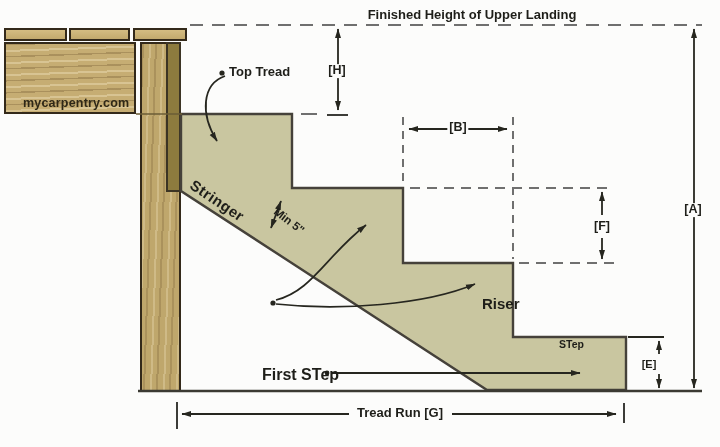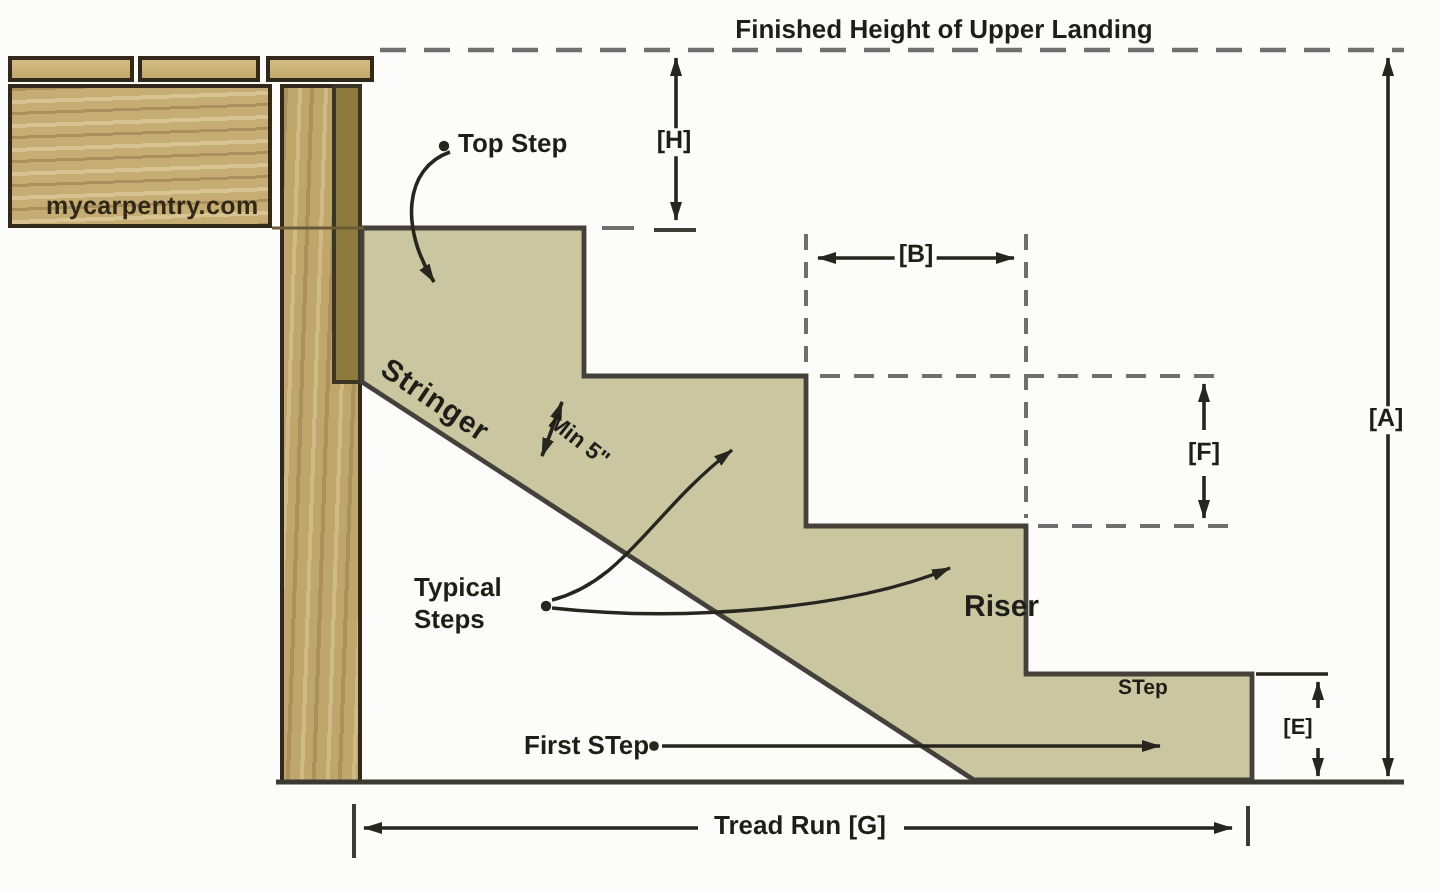--- a/index.html
+++ b/index.html
@@ -88,30 +88,28 @@
     <circle cx="273" cy="303" r="2.6" fill="#26261f"></circle>
     <path d="M276,300 C312,291 326,256 366,225" fill="none" stroke="#26261f" stroke-width="1.7" marker-end="url(#ah)"></path>
     <path d="M276,304 C340,311 425,305 475,284" fill="none" stroke="#26261f" stroke-width="1.7" marker-end="url(#ah)"></path>
 
     <circle cx="327" cy="373" r="2.4" fill="#26261f"></circle>
     <path d="M331,373 H580" stroke="#26261f" stroke-width="1.8" marker-end="url(#ah)"></path>
   </svg>
 
   <div class="lbl ctr" style="left:472px;top:15px;font-size:13px;">Finished Height of Upper Landing</div>
 
-  <div class="lbl" style="left:229px;top:65px;font-size:13px;">Top Step</div>
+  <div class="lbl" style="left:229px;top:65px;font-size:13px;">Top Tread</div>
 
   <div class="lbl rot34" style="left:217px;top:201px;font-size:15px;letter-spacing:.5px;">Stringer</div>
 
   <div class="lbl rot38" style="left:289px;top:221px;font-size:11.5px;">Min 5"</div>
 
-  <div class="lbl pre" style="left:207px;top:286px;font-size:13px;line-height:1.2;">Typical
-Steps</div>
 
-  <div class="lbl" style="left:242px;top:366px;font-size:13px;padding-left:20px;">First STep</div>
+  <div class="lbl" style="left:242px;top:366px;font-size:16px;padding-left:20px;">First STep</div>
 
   <div class="lbl" style="left:482px;top:296px;font-size:15px;">Riser</div>
 
   <div class="lbl" style="left:559px;top:339px;font-size:10.5px;">STep</div>
 
   <div class="lbl ctr dim" style="left:337px;top:71px;">[H]</div>
 
   <div class="lbl ctr dim" style="left:693px;top:210px;">[A]</div>
 
   <div class="lbl ctr dim" style="left:458px;top:128px;">[B]</div>

